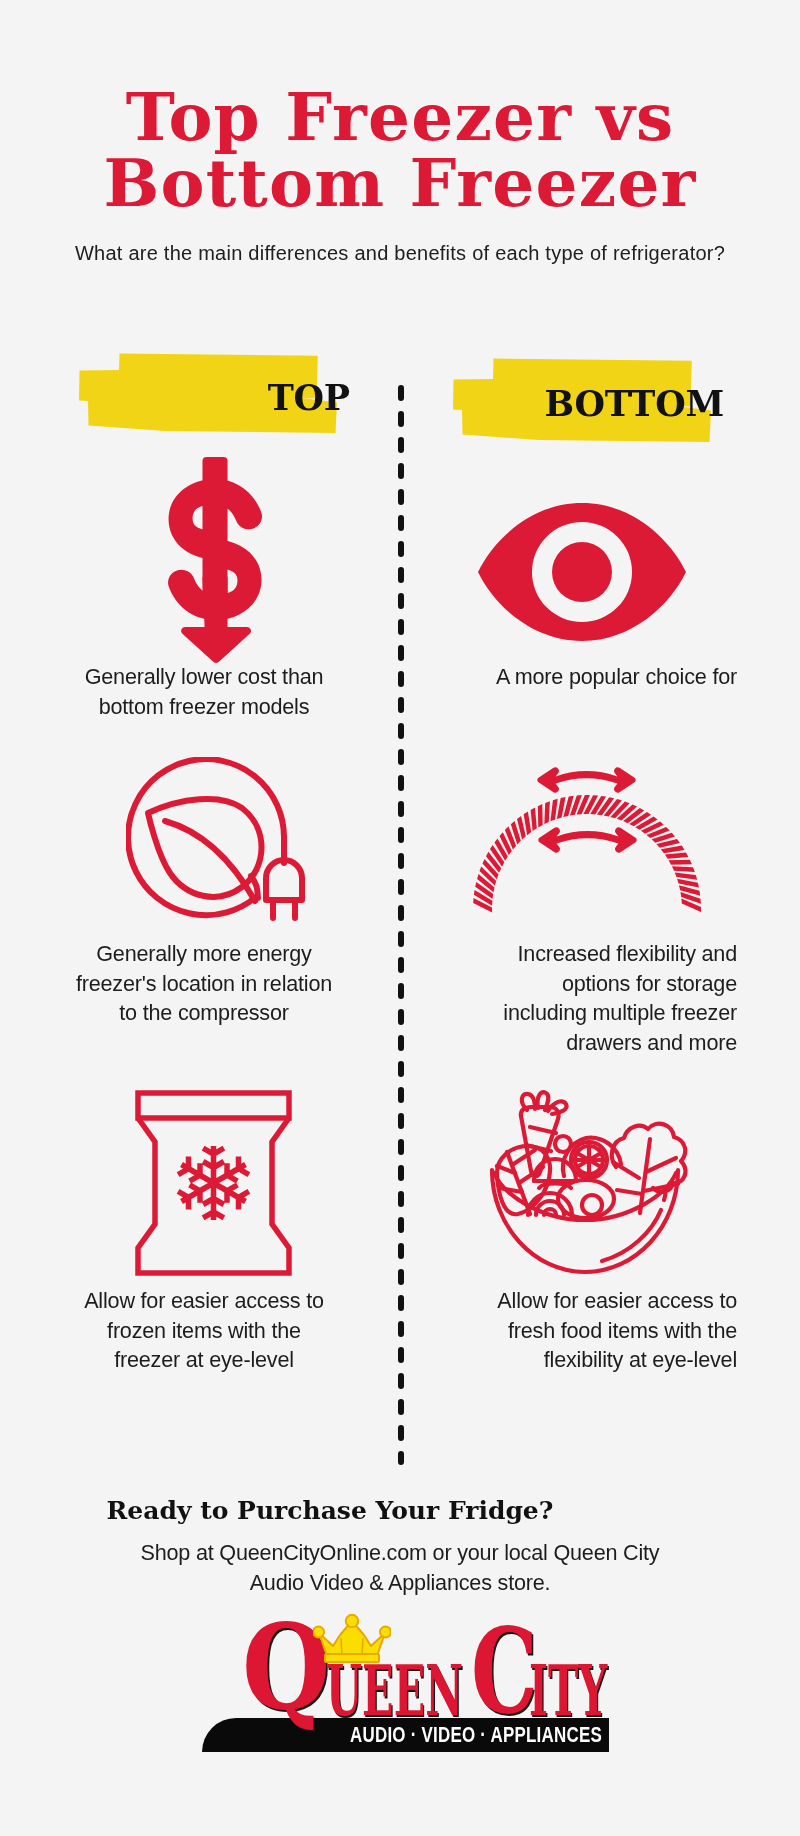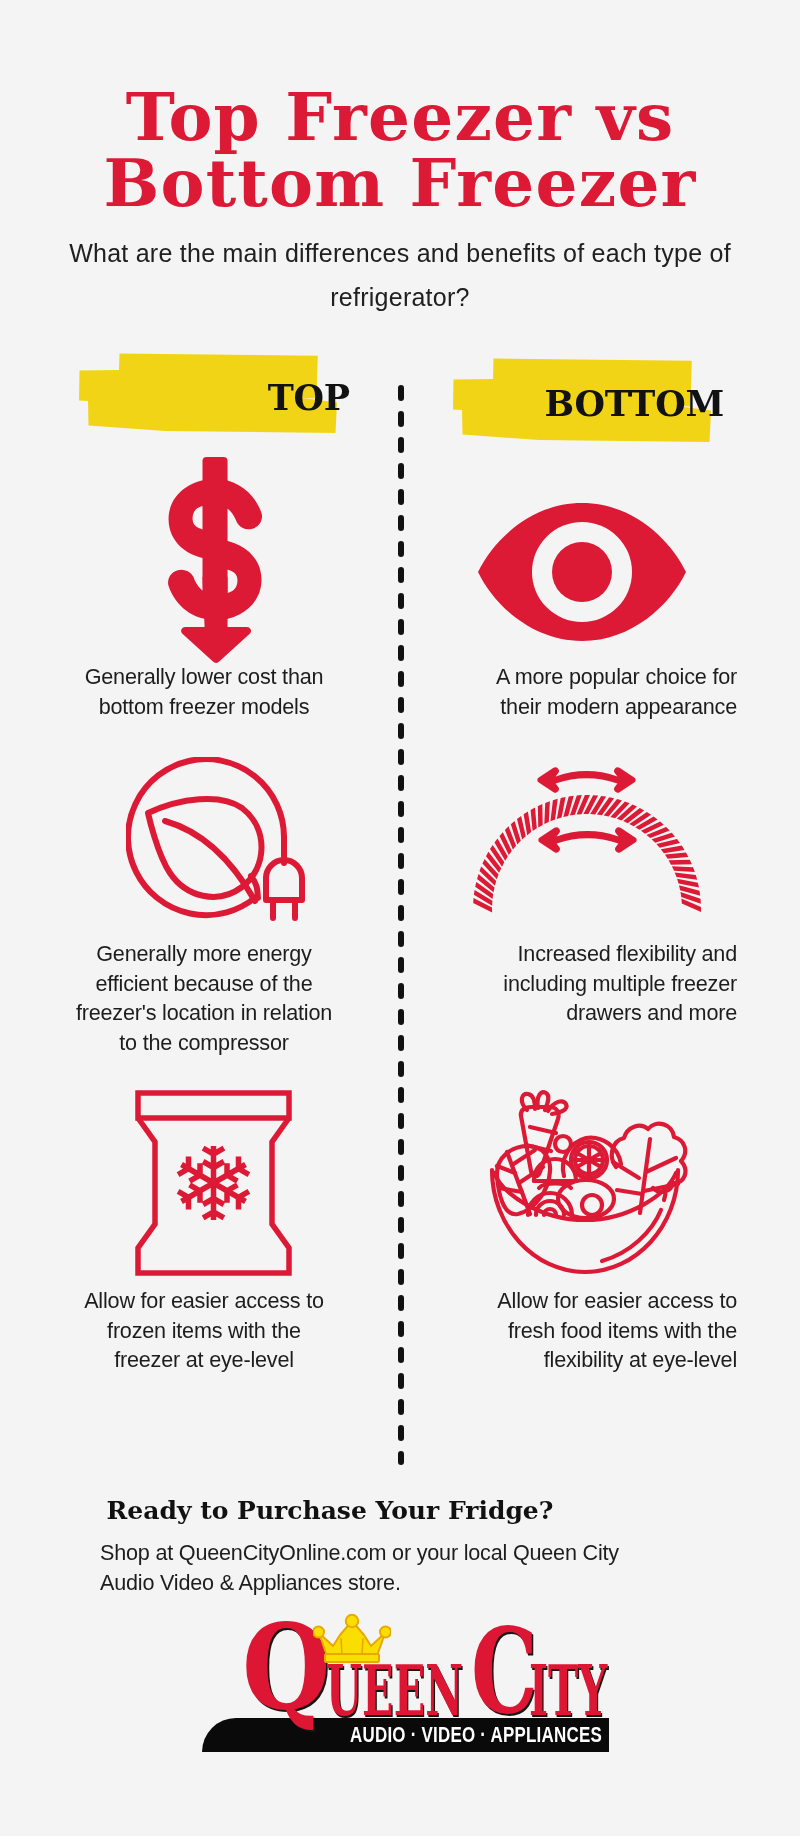--- a/index.html
+++ b/index.html
@@ -4,21 +4,21 @@
 <style>
   html,body{margin:0;padding:0;}
   body{width:800px;height:1836px;background:#f4f4f4;
        font-family:"Liberation Sans",sans-serif;-webkit-font-smoothing:antialiased;}
   .page{position:relative;width:800px;height:1836px;overflow:hidden;background:#f4f4f4;}
 
   
   .title{position:absolute;left:0;top:84px;width:800px;text-align:center;color:#dc1a36;
     font-family:"DejaVu Serif",serif;font-weight:bold;font-size:66px;line-height:66px;letter-spacing:1.2px;}
   .subtitle{position:absolute;left:60px;top:231px;width:680px;text-align:center;color:#202020;
-    font-size:25px;line-height:44px;letter-spacing:0.25px;}
+    font-size:20px;line-height:44px;letter-spacing:0.25px;}
 
   
   .hl{position:absolute;}
   .hl svg{display:block;}
   .hl-label{position:absolute;z-index:2;left:0;width:100%;text-align:right;color:#121212;
     font-family:"DejaVu Serif",serif;font-weight:bold;font-size:35px;letter-spacing:-0.2px;line-height:1;}
   #hl-top{left:70px;top:348px;width:280px;height:92px;}
   #hl-top .hl-label{top:32px;}
   #hl-bottom{left:444px;top:353px;width:280px;height:95px;}
   #hl-bottom .hl-label{top:33px;}
@@ -32,21 +32,21 @@
   .caption{position:absolute;text-align:center;color:#1d1d1d;
     font-size:21.6px;line-height:29.5px;letter-spacing:-0.2px;}
   .caption>div{white-space:nowrap;}
   
   .cap-l{left:54px;width:300px;}
   .cap-r{left:437px;width:300px;text-align:right;}
 
   
   .cta{position:absolute;left:0;top:1498px;width:660px;text-align:center;color:#111;
     font-family:"DejaVu Serif",serif;font-weight:bold;font-size:25px;line-height:1;}
-  .shop{position:absolute;left:100px;top:1538px;width:600px;text-align:left;color:#1d1d1d;
+  .shop{position:absolute;left:100px;top:1538px;width:600px;text-align:center;color:#1d1d1d;
     font-size:21.6px;line-height:30px;letter-spacing:-0.2px;}
   .shop>div{white-space:nowrap;}
   .logo{position:absolute;left:190px;top:1622px;width:420px;height:140px;}
   .logo .banner{position:absolute;left:12px;top:96px;width:407px;height:34px;background:#0a0a0a;
     border-radius:34px 0 0 0;}
   .logo .tag{position:absolute;left:160px;top:102px;color:#fff;white-space:nowrap;
     font-family:"Liberation Sans",sans-serif;font-weight:bold;font-size:22px;letter-spacing:0.3px;line-height:1;
     transform:scaleX(0.77);transform-origin:left top;}
   .logo .w{position:absolute;font-family:"DejaVu Serif",serif;font-weight:bold;color:#dd1733;line-height:1;
     white-space:nowrap;text-shadow:2px 2px 0 #151515;transform-origin:left top;}
@@ -99,56 +99,55 @@
 
   <div class="fig" style="left:432px;top:501px;width:300px;height:142px">
     <svg width="212" height="142" viewBox="0 0 212 142">
       <path d="M106 2 C56 2 18 38 2 71 C18 104 56 140 106 140 C156 140 194 104 210 71 C194 38 156 2 106 2 Z
                M106 121 A50 50 0 1 1 106 21 A50 50 0 1 1 106 121 Z" fill="#dc1a36"></path>
       <circle cx="106" cy="71" r="30" fill="#dc1a36"></circle>
     </svg>
   </div>
   <div class="caption cap-r" style="top:662px">
       <div>A more popular choice for</div>
-      <div>their modern appearance</div>
     </div>
 
   <div class="fig" style="left:65px;top:757px;width:300px;height:168px">
     <svg width="179" height="168" viewBox="0 0 179 168">
       <g fill="none" stroke="#dc1a36" stroke-width="6" stroke-linecap="round" stroke-linejoin="round">
         <path d="M158 80 A78 78 0 1 0 130 140"></path>
         <path d="M158 80 L158 106"></path>
         <path d="M22 56 C54 41 95 36 116 51 C143 72 141 111 116 130 C92 148 60 140 44 116 C31 97 22 56 22 56 Z"></path>
         <path d="M125 119 C133 130 131 135 132 141"></path>
         <path d="M39 64 C78 75 107 105 129 144"></path>
         <path d="M140 121 a18 18 0 0 1 36 0 v22 h-36 Z"></path>
         <path d="M147 143 v18 M169 143 v18"></path>
       </g>
     </svg>
   </div>
   <div class="caption cap-l" style="top:939px">
       <div>Generally more energy</div>
-      <div>efficient because of the</div>
       <div>freezer's location in relation</div>
       <div>to the compressor</div>
     </div>
 
   <div class="fig" style="left:437px;top:765px;width:300px;height:150px">
     <svg width="232" height="150" viewBox="0 -30 232 150">
       <path fill="#dc1a36" d="M21.1 117.6L21.0 112.6L2.5 102.9L2.2 107.9ZM21.1 110.8L21.4 105.8L3.6 94.9L2.9 99.8ZM21.5 104.1L22.2 99.1L5.3 86.9L4.2 91.8ZM22.5 97.3L23.5 92.4L7.5 79.1L6.1 83.9ZM23.9 90.7L25.2 85.9L10.2 71.4L8.5 76.1ZM25.8 84.2L27.5 79.5L13.6 64.0L11.5 68.5ZM28.1 77.8L30.2 73.3L17.4 56.8L15.0 61.2ZM31.0 71.7L33.3 67.3L21.7 49.9L19.0 54.1ZM34.2 65.7L36.8 61.5L26.5 43.4L23.5 47.4ZM37.8 60.0L40.8 56.0L31.8 37.2L28.5 40.9ZM41.9 54.6L45.1 50.7L37.5 31.3L33.9 34.9ZM46.3 49.4L49.8 45.8L43.6 26.0L39.8 29.2ZM51.1 44.6L54.8 41.3L50.1 21.0L46.0 24.0ZM56.2 40.2L60.2 37.1L56.9 16.5L52.6 19.2ZM61.6 36.1L65.8 33.3L64.0 12.6L59.6 15.0ZM67.3 32.4L71.7 30.0L71.3 9.1L66.8 11.2ZM73.3 29.1L77.8 27.0L78.9 6.2L74.2 7.9ZM79.4 26.3L84.1 24.5L86.7 3.8L81.9 5.2ZM85.8 23.9L90.6 22.5L94.6 2.0L89.7 3.1ZM92.3 22.0L97.2 20.9L102.7 0.8L97.7 1.5ZM98.9 20.5L103.9 19.8L110.8 0.1L105.8 0.5ZM105.6 19.6L110.6 19.2L118.9 0.0L113.9 0.0ZM112.4 19.1L117.4 19.0L127.1 0.5L122.1 0.2ZM119.2 19.1L124.2 19.4L135.1 1.6L130.2 0.9ZM125.9 19.5L130.9 20.2L143.1 3.3L138.2 2.2ZM132.7 20.5L137.6 21.5L150.9 5.5L146.1 4.1ZM139.3 21.9L144.1 23.2L158.6 8.2L153.9 6.5ZM145.8 23.8L150.5 25.5L166.0 11.6L161.5 9.5ZM152.2 26.1L156.7 28.2L173.2 15.4L168.8 13.0ZM158.3 29.0L162.7 31.3L180.1 19.7L175.9 17.0ZM164.3 32.2L168.5 34.8L186.6 24.5L182.6 21.5ZM170.0 35.8L174.0 38.8L192.8 29.8L189.1 26.5ZM175.4 39.9L179.3 43.1L198.7 35.5L195.1 31.9ZM180.6 44.3L184.2 47.8L204.0 41.6L200.8 37.8ZM185.4 49.1L188.7 52.8L209.0 48.1L206.0 44.0ZM189.8 54.2L192.9 58.2L213.5 54.9L210.8 50.6ZM193.9 59.6L196.7 63.8L217.4 62.0L215.0 57.6ZM197.6 65.3L200.0 69.7L220.9 69.3L218.8 64.8ZM200.9 71.3L203.0 75.8L223.8 76.9L222.1 72.2ZM203.7 77.4L205.5 82.1L226.2 84.7L224.8 79.9ZM206.1 83.8L207.5 88.6L228.0 92.6L226.9 87.7ZM208.0 90.3L209.1 95.2L229.2 100.7L228.5 95.7ZM209.5 96.9L210.2 101.9L229.9 108.8L229.5 103.8ZM210.4 103.6L210.8 108.6L230.0 116.9L230.0 111.9Z"></path>
       <g transform="translate(66,-29)">
         <path fill="#dc1a36" d="M 16.5 1.8 a 3.6 3.6 0 0 1 4.4 5.6 L 18.6 10.4 Q 49.5 -0.5 80.4 10.4 L 78.1 7.4 a 3.6 3.6 0 0 1 4.4 -5.6 L 97.2 11.4 a 3 3 0 0 1 0 5.2 L 82.5 26.2 a 3.6 3.6 0 0 1 -4.4 -5.6 L 80.4 17.6 Q 49.5 6.7 18.6 17.6 L 20.9 20.6 a 3.6 3.6 0 0 1 -4.4 5.6 L 1.8 16.6 a 3 3 0 0 1 0 -5.2 Z"></path>
       </g>
       <g transform="translate(67,31)">
         <path fill="#dc1a36" d="M 16.5 1.8 a 3.6 3.6 0 0 1 4.4 5.6 L 18.6 10.4 Q 49.5 -0.5 80.4 10.4 L 78.1 7.4 a 3.6 3.6 0 0 1 4.4 -5.6 L 97.2 11.4 a 3 3 0 0 1 0 5.2 L 82.5 26.2 a 3.6 3.6 0 0 1 -4.4 -5.6 L 80.4 17.6 Q 49.5 6.7 18.6 17.6 L 20.9 20.6 a 3.6 3.6 0 0 1 -4.4 5.6 L 1.8 16.6 a 3 3 0 0 1 0 -5.2 Z"></path>
       </g>
     </svg>
   </div>
   <div class="caption cap-r" style="top:939px">
       <div>Increased flexibility and</div>
+      <div>options for storage</div>
       <div>including multiple freezer</div>
       <div>drawers and more</div>
     </div>
 
   <div class="fig" style="left:63px;top:1090px;width:300px;height:186px">
     <svg width="157" height="186" viewBox="0 0 157 186">
       <g fill="none" stroke="#dc1a36" stroke-width="5.5" stroke-linejoin="miter" stroke-linecap="butt">
         <path d="M3 3 H154 V28 H3 Z"></path>
         <path d="M3 28 L20 52 V134 L3 158 V183 H154 V158 L137 134 V52 L154 28"></path>
         <path transform="translate(38.5,53)" d="M40.0 40.0L40.0 3.0M40.0 24.5L29.6 18.5M40.0 24.5L50.4 18.5M40.0 11.1L29.6 5.1M40.0 11.1L50.4 5.1M40.0 40.0L8.0 21.5M26.5 32.2L16.1 38.2M26.5 32.2L26.5 20.2M15.0 25.6L4.6 31.6M15.0 25.6L15.0 13.6M40.0 40.0L8.0 58.5M26.5 47.8L26.5 59.8M26.5 47.8L16.1 41.8M15.0 54.4L15.0 66.4M15.0 54.4L4.6 48.4M40.0 40.0L40.0 77.0M40.0 55.5L50.4 61.5M40.0 55.5L29.6 61.5M40.0 68.9L50.4 74.9M40.0 68.9L29.6 74.9M40.0 40.0L72.0 58.5M53.5 47.8L63.9 41.8M53.5 47.8L53.5 59.8M65.0 54.4L75.4 48.4M65.0 54.4L65.0 66.4M40.0 40.0L72.0 21.5M53.5 32.2L53.5 20.2M53.5 32.2L63.9 38.2M65.0 25.6L65.0 13.6M65.0 25.6L75.4 31.6"></path>

